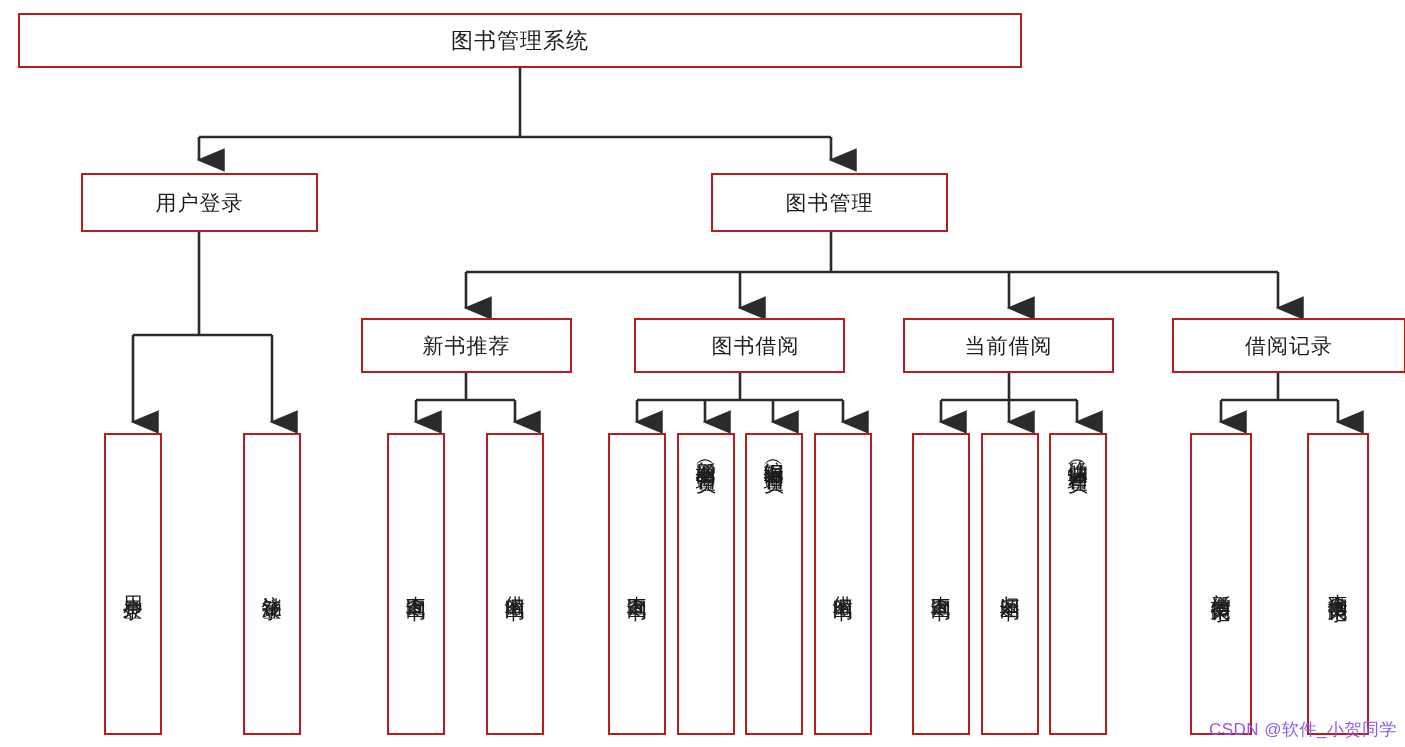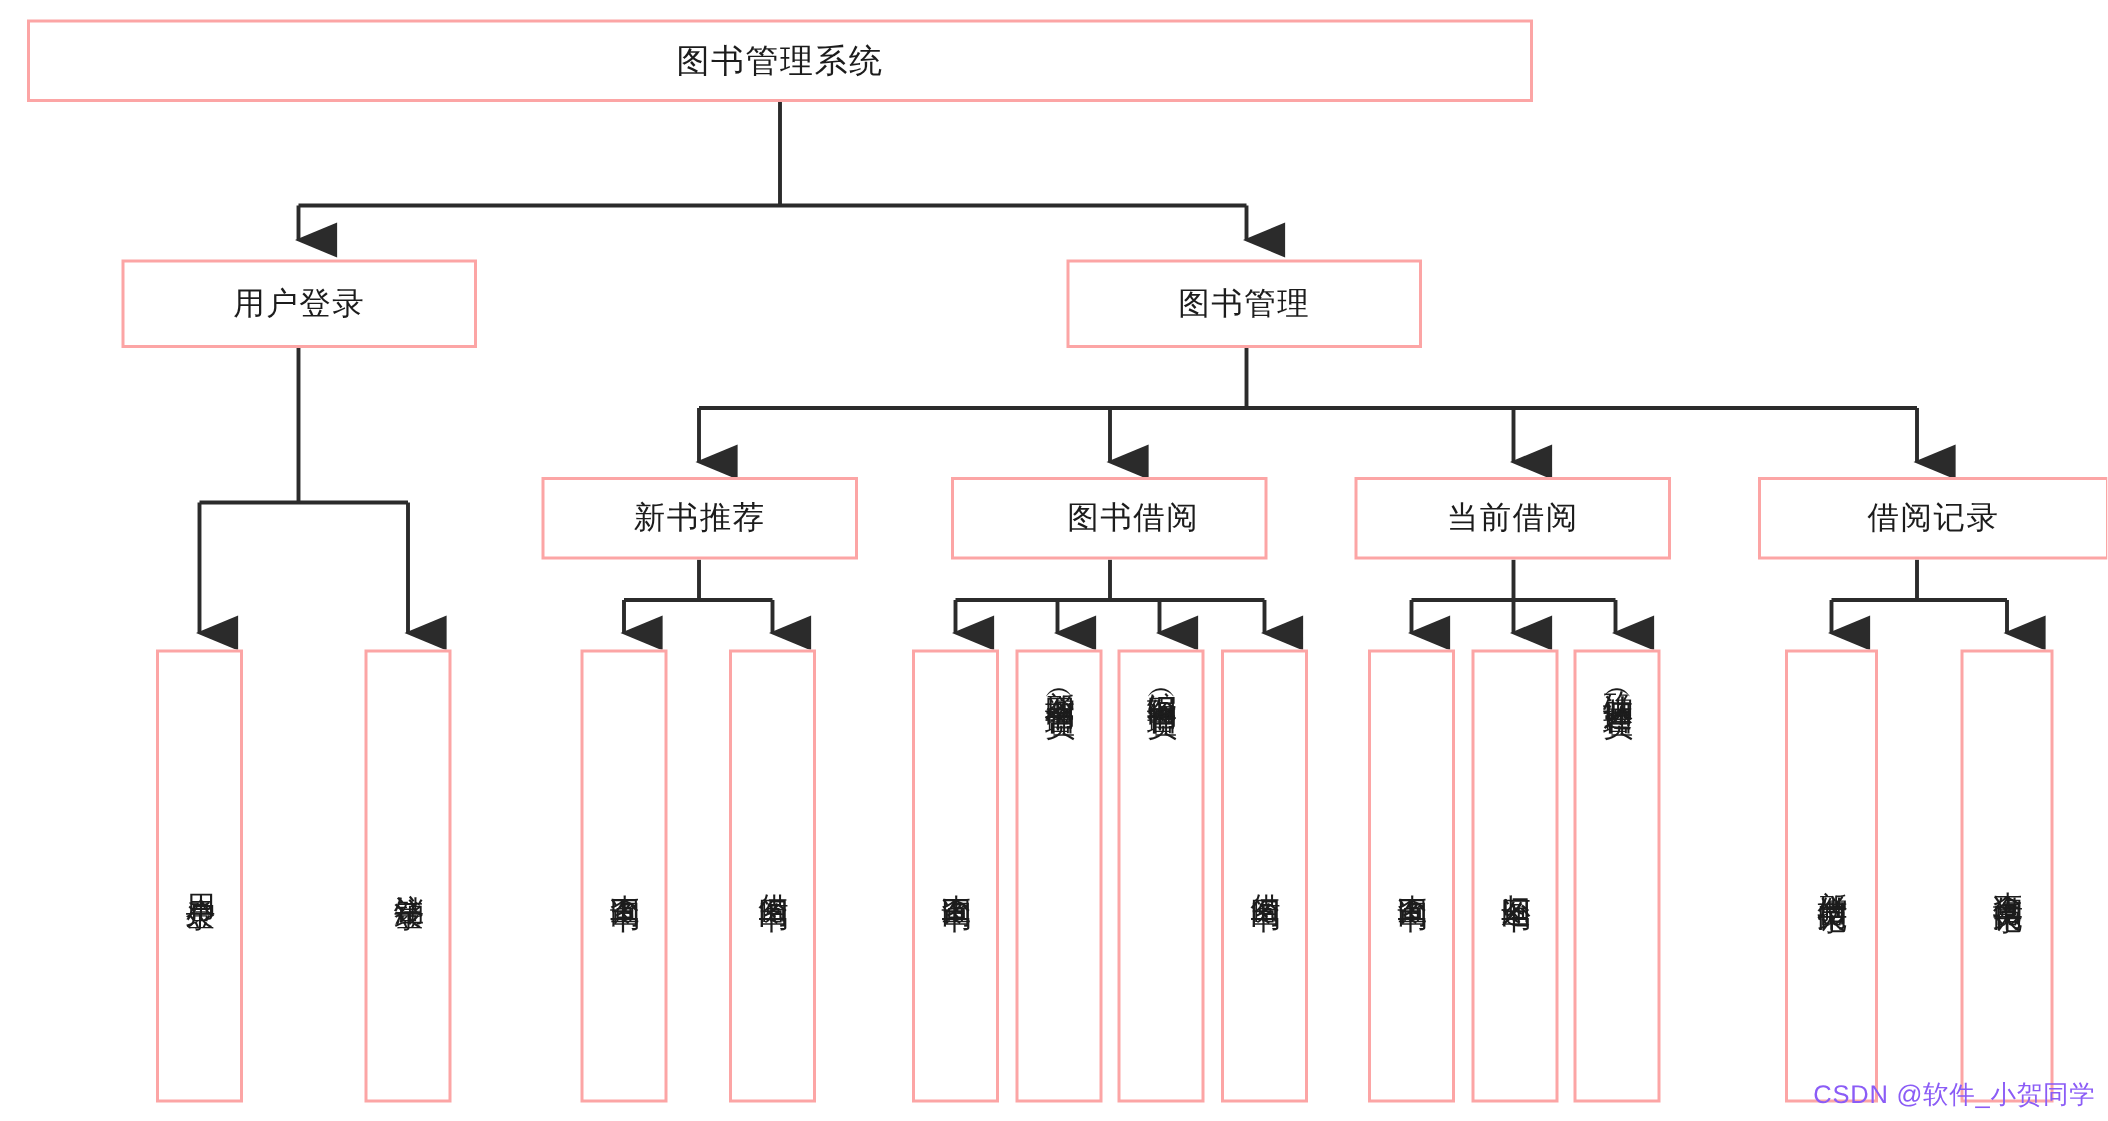--- a/index.html
+++ b/index.html
@@ -21,21 +21,21 @@
     position: absolute;
     left: 0;
     top: 0;
     width: 1405px;
     height: 747px;
   }
   .node {
     position: absolute;
     box-sizing: border-box;
     background: #ffffff;
-    border: 2px solid #fca5a5;
+    border: 2px solid #b91c1c;
     display: flex;
     align-items: center;
     justify-content: center;
     color: #1c1c1c;
     z-index: 2;
   }
   .node-h {
     font-size: 21px;
     letter-spacing: 1px;
     line-height: 1;

